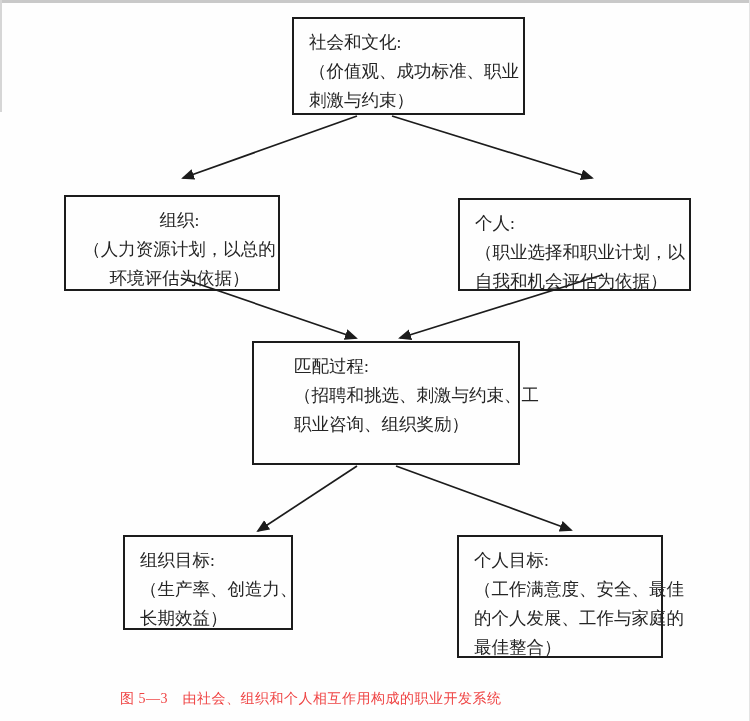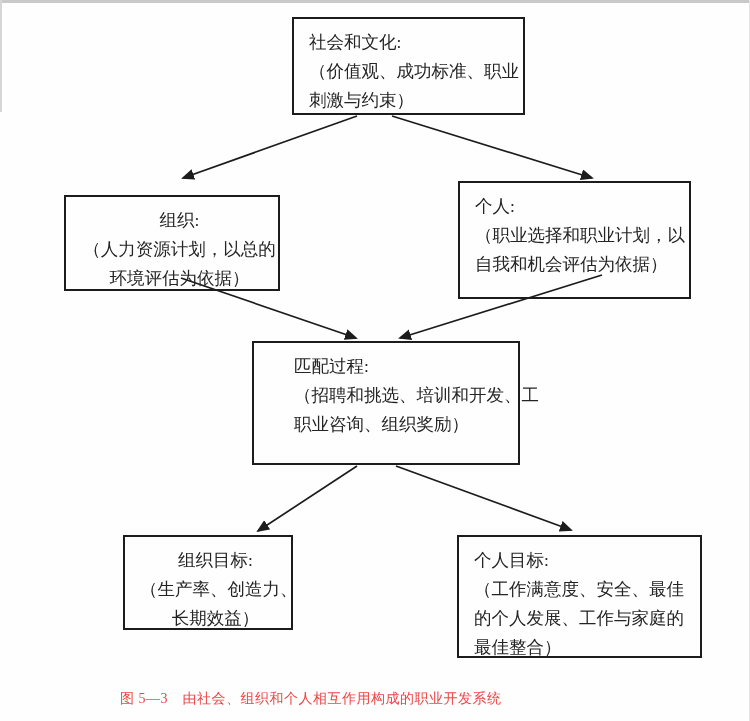--- a/index.html
+++ b/index.html
@@ -23,24 +23,24 @@
     border: 2px solid #1c1c1c;
     background: transparent;
     padding: 9px 0 0 15px;
     font-size: 17.5px;
     line-height: 29px;
     white-space: nowrap;
     color: #242424;
   }
   .n-society        { left: 252px; top:  17px; width: 233px; height:  98px; margin-left: 40px; }
   .n-organization   { left:  64px; top: 195px; width: 216px; height:  96px; text-align: center; }
-  .n-individual     { left: 458px; top: 181px; width: 233px; height:  118px; }
+  .n-individual     { left: 458px; top: 198px; width: 233px; height:  93px; }
   .n-matching       { left: 252px; top: 341px; width: 268px; height: 124px; padding-left: 40px; }
-  .n-orggoals       { left: 123px; top: 535px; width: 170px; height:  95px; text-align: center; }
-  .n-persgoals      { left: 457px; top: 535px; width: 245px; height: 123px; }
+  .n-orggoals       { left: 123px; top: 535px; width: 170px; height:  95px; }
+  .n-persgoals      { left: 457px; top: 535px; width: 206px; height: 123px; }
 
   .caption {
     position: absolute;
     left: 120px;
     top: 690px;
     font-size: 14px;
     letter-spacing: 0.5px;
     color: #ef4444;
     white-space: nowrap;
   }
@@ -81,21 +81,21 @@
   </div>
 
   <div class="node n-individual">
     <div>个人:</div>
     <div>（职业选择和职业计划，以</div>
     <div>自我和机会评估为依据）</div>
   </div>
 
   <div class="node n-matching">
     <div>匹配过程:</div>
-    <div>（招聘和挑选、培训和开发、工</div>
+    <div>（招聘和挑选、刺激与约束、工</div>
     <div>职业咨询、组织奖励）</div>
   </div>
 
   <div class="node n-orggoals">
     <div>组织目标:</div>
     <div>（生产率、创造力、</div>
     <div>长期效益）</div>
   </div>
 
   <div class="node n-persgoals">

